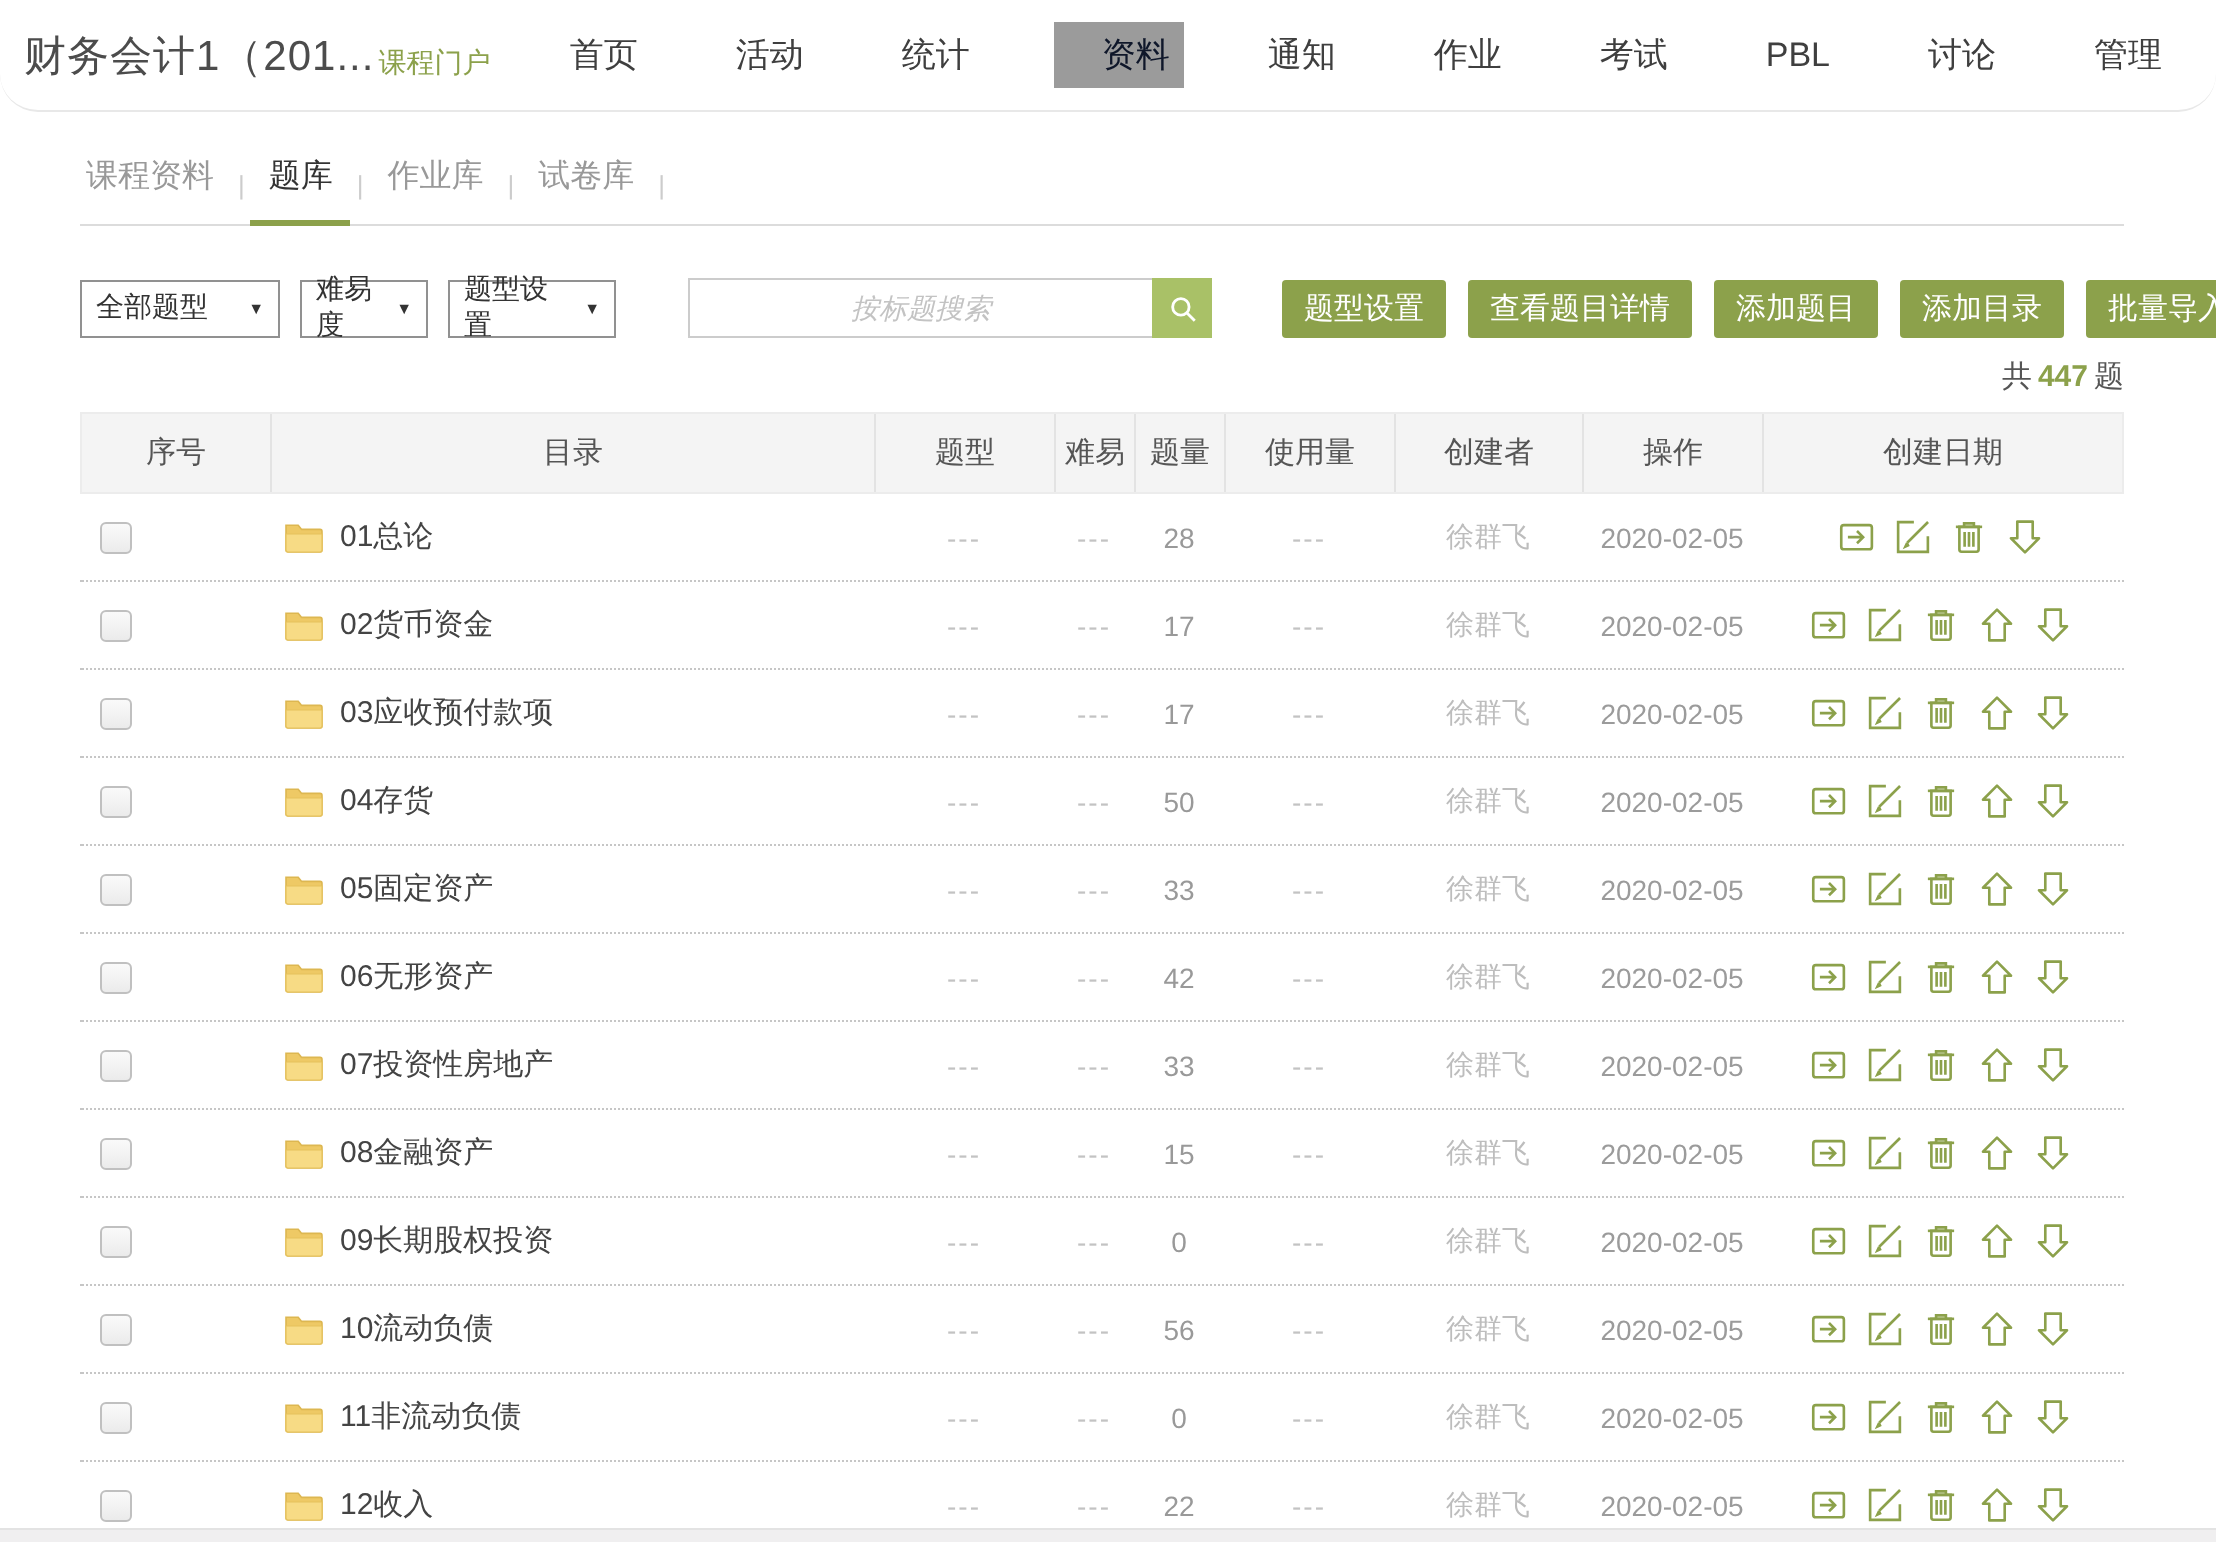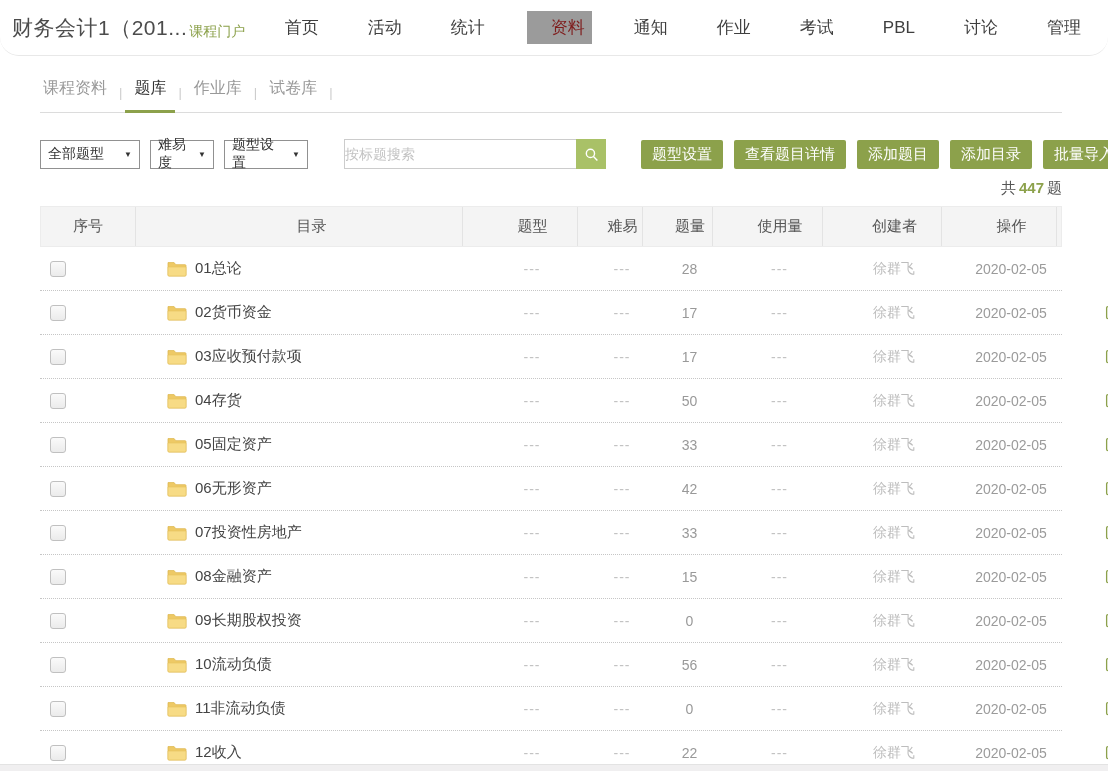--- a/index.html
+++ b/index.html
@@ -12,53 +12,53 @@
     --accent:#8ca14b; --accent-light:#a9c167; --nav-sel:#9b9b9b;
   }
   svg.defs{position:absolute;width:0;height:0;overflow:hidden;}
 
   
   .topbar{height:56px;display:flex;align-items:center;padding:0 20px 0 12px;border-bottom:1px solid #e8e8e8;border-radius:19px;}
   .course-title{font-size:21px;color:#4c4c4c;letter-spacing:.5px;}
   .portal-link{font-size:14px;color:var(--accent);margin-left:2px;position:relative;top:4px;cursor:pointer;}
   .main-nav{margin-left:auto;display:flex;align-items:center;gap:12px;}
   .nav-item{font-size:17px;color:#3f3f3f;margin-left:23px;padding:5px 7px;cursor:pointer;white-space:nowrap;}
-  .nav-item.selected{background:var(--nav-sel);color:#7f1d1d;padding-left:24px;}
+  .nav-item.selected{background:var(--nav-sel);color:#0f172a;padding-left:24px;}
 
   
   .tabs{margin:14px 46px 0 40px;border-bottom:1px solid #dcdcdc;display:flex;align-items:flex-end;}
   .tab{display:inline-block;font-size:16px;color:#999;padding:8px 3px 13px;position:relative;cursor:pointer;}
   .tab.active{color:#333;}
   .tab.active::after{content:'';position:absolute;left:-6px;right:-6px;bottom:-1px;height:3px;background:var(--accent);}
   .tab-sep{color:#ccc;font-size:13px;margin:0 9px;padding-bottom:12px;}
 
   
   .toolbar{margin:26px 46px 0 40px;display:flex;align-items:center;height:30px;}
   .select-box{height:29px;border:1px solid #919191;background:#fff;display:inline-flex;align-items:center;
     justify-content:space-between;padding:0 7px;font-size:14px;color:#333;margin-right:10px;cursor:pointer;}
   .select-box .caret{font-size:8px;color:#333;margin-left:6px;}
   .select-box:nth-child(1){width:100px;}
   .select-box:nth-child(2){width:64px;}
   .select-box:nth-child(3){width:84px;}
   .search-wrap{display:flex;margin-left:26px;}
-  .search-input{width:232px;height:30px;border:1px solid #ccc;border-right:none;text-align:left;font-size:14px;color:#1d4ed8;outline:none;}
+  .search-input{width:232px;height:30px;border:1px solid #ccc;border-right:none;text-align:center;font-size:14px;color:#1d4ed8;outline:none;font-style:italic;}
   .search-input::placeholder{color:#c3c3c3;}
   .search-btn{width:30px;height:30px;background:var(--accent-light);border:none;display:flex;align-items:center;justify-content:center;cursor:pointer;}
   .search-btn svg{width:17px;height:17px;stroke:#fff;fill:none;stroke-width:2;}
   .action-btns{display:flex;margin-left:24px;}
   .action-btn{height:29px;background:var(--accent);color:#fff;border:none;border-radius:2px;font-size:15px;
     padding:0 11px;margin-left:11px;cursor:pointer;font-family:inherit;white-space:nowrap;}
 
   
   .summary{margin:10px 46px 0 0;text-align:right;font-size:15px;color:#555;height:18px;}
   .summary .num{color:var(--accent);font-weight:bold;margin:0 3px;}
 
   
   .table{margin:9px 46px 0 40px;width:1022px;}
-  .thead,.tr{display:grid;grid-template-columns:95px 302px 90px 40px 45px 85px 94px 90px 179px;gap:25px;}
+  .thead,.tr{display:grid;grid-template-columns:95px 302px 90px 40px 45px 85px 94px 90px 179px;}
   .thead{background:#f4f4f4;height:41px;border:1px solid #ececec;color:#555;font-size:15px;}
   .th{display:flex;align-items:center;justify-content:center;height:100%;border-right:1px solid #e3e3e3;}
   .th:last-child{border-right:none;}
   .tr{height:44px;border-bottom:1px dotted #c6c6c6;font-size:14px;color:#999;}
   .td{display:flex;align-items:center;justify-content:center;overflow:hidden;}
   .c-seq{justify-content:flex-start;padding-left:10px;}
   .checkbox{width:16px;height:16px;border:1px solid #c0c0c0;border-radius:3px;background:linear-gradient(#fafafa,#ebebeb);cursor:pointer;}
   .c-dir{justify-content:flex-start;padding-left:7px;}
   .folder{width:20px;height:16px;margin-right:8px;flex:none;}
   .dir-name{color:#444;font-size:15px;cursor:pointer;}

